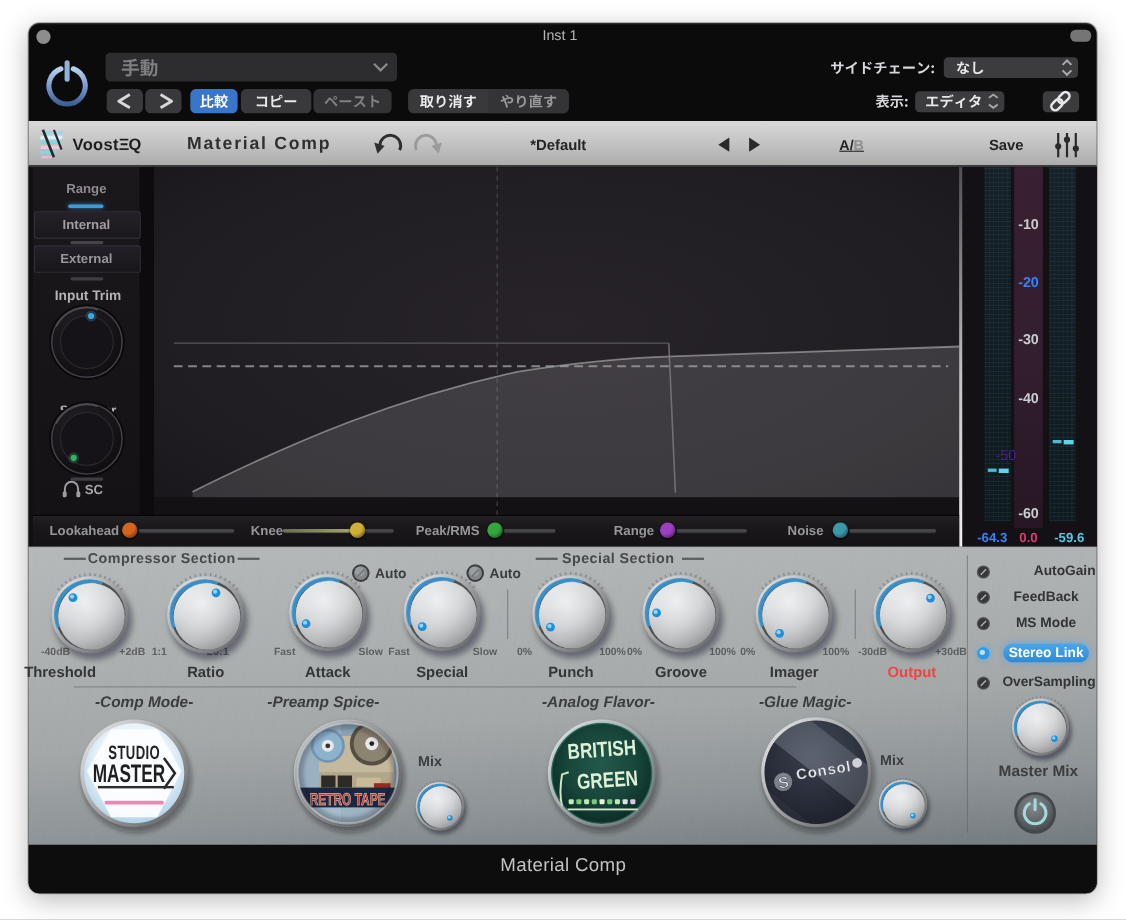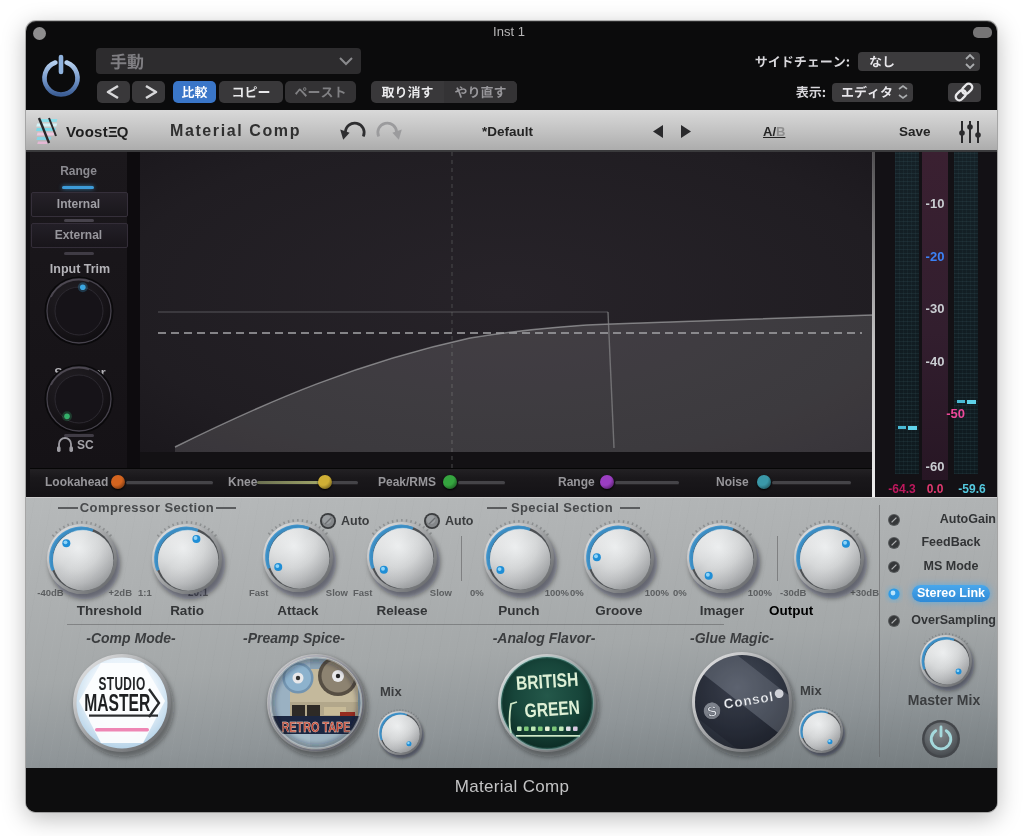--- a/index.html
+++ b/index.html
@@ -74,27 +74,27 @@
 linear-gradient(#152127,#0f1a1f);"></div>
 <div class="ab" style="left:954px;top:152px;width:24px;height:322px;background:
 repeating-linear-gradient(0deg,rgba(110,172,182,.085) 0 1px,rgba(0,0,0,0) 1px 4px),
 repeating-linear-gradient(90deg,rgba(110,172,182,.05) 0 1px,rgba(0,0,0,0) 1px 4px),
 linear-gradient(#152127,#0f1a1f);"></div>
 <div class="ab" style="left:922px;top:152px;width:26px;height:328px;background:linear-gradient(#3a2031,#321e2e 55%,#271624);"></div>
 <div class="t" style="left:905px;top:196px;width:60px;text-align:center;font-size:13px;font-weight:bold;color:#c9cdd1;">-10</div>
 <div class="t" style="left:905px;top:249px;width:60px;text-align:center;font-size:13px;font-weight:bold;color:#3b82f6;">-20</div>
 <div class="t" style="left:905px;top:301px;width:60px;text-align:center;font-size:13px;font-weight:bold;color:#c9cdd1;">-30</div>
 <div class="t" style="left:905px;top:354px;width:60px;text-align:center;font-size:13px;font-weight:bold;color:#c9cdd1;">-40</div>
-<div class="t" style="left:905px;top:406px;width:60px;text-align:right;font-size:13px;font-weight:bold;color:#ec4899;">-50</div>
+<div class="t" style="left:905px;top:406px;width:60px;text-align:left;font-size:13px;font-weight:normal;color:#4c1d95;">-50</div>
 <div class="t" style="left:905px;top:459px;width:60px;text-align:center;font-size:13px;font-weight:bold;color:#c9cdd1;">-60</div>
 <div class="ab" style="left:898px;top:426px;width:8px;height:3px;background:#49b9d4;"></div>
 <div class="ab" style="left:908px;top:426px;width:9px;height:3.5px;background:#5fd3ea;"></div>
 <div class="ab" style="left:957px;top:400px;width:8px;height:3px;background:#49b9d4;"></div>
 <div class="ab" style="left:967px;top:400px;width:9px;height:3.5px;background:#5fd3ea;"></div>
-<div class="t" style="left:878px;top:482px;width:48px;text-align:center;font-size:12px;font-weight:bold;color:#be185d;">-64.3</div>
+<div class="t" style="left:878px;top:482px;width:48px;text-align:center;font-size:12px;font-weight:bold;color:#3b82f6;">-64.3</div>
 <div class="t" style="left:914px;top:482px;width:42px;text-align:center;font-size:12px;font-weight:bold;color:#e03a70;">0.0</div>
 <div class="t" style="left:948px;top:482px;width:48px;text-align:center;font-size:12px;font-weight:bold;color:#54c8de;">-59.6</div>
 <div class="ab" style="left:30px;top:468px;width:842px;height:29px;background:linear-gradient(#232124,#1a181b 30%,#141215);border-top:1px solid #060606;"></div>
 <div class="t" style="left:45px;top:475px;font-size:12px;font-weight:bold;color:#97969a;">Lookahead</div>
 <div class="t" style="left:228px;top:475px;font-size:12px;font-weight:bold;color:#97969a;">Knee</div>
 <div class="t" style="left:378px;top:475px;font-size:12px;font-weight:bold;color:#97969a;">Peak/RMS</div>
 <div class="t" style="left:558px;top:475px;font-size:12px;font-weight:bold;color:#97969a;">Range</div>
 <div class="t" style="left:716px;top:475px;font-size:12px;font-weight:bold;color:#97969a;">Noise</div>
 <div class="ab" style="left:126px;top:481px;width:87px;height:3px;border-radius:2px;background:#454448;box-shadow:0 1px 0 rgba(255,255,255,.06);"></div>
 <div class="ab" style="left:111px;top:475px;width:14px;height:14px;border-radius:50%;background:radial-gradient(circle at 35% 30%,#d4641f,#d4641f 45%,#000 130%);box-shadow:0 1px 2px #000;"></div>
@@ -113,42 +113,42 @@
 <div class="ab" style="left:67px;top:624px;width:657px;height:1px;background:rgba(80,80,82,.45);"></div>
 <div class="ab" style="left:879px;top:505px;width:1px;height:252px;background:rgba(96,96,98,.55);"></div>
 <div class="ab" style="left:461px;top:536px;width:1px;height:45px;background:rgba(96,96,98,.6);"></div>
 <div class="ab" style="left:777px;top:536px;width:1px;height:45px;background:rgba(96,96,98,.6);"></div>
 <div class="t" style="left:62px;top:500px;width:170px;text-align:center;font-size:13px;font-weight:bold;color:#47494b;letter-spacing:.4px;">Compressor Section</div>
 <div class="ab" style="left:58px;top:507px;width:20px;height:1.5px;background:#5a5c5e;"></div>
 <div class="ab" style="left:216px;top:507px;width:20px;height:1.5px;background:#5a5c5e;"></div>
 <div class="t" style="left:482px;top:500px;width:160px;text-align:center;font-size:13px;font-weight:bold;color:#47494b;letter-spacing:.4px;">Special Section</div>
 <div class="ab" style="left:487px;top:507px;width:20px;height:1.5px;background:#5a5c5e;"></div>
 <div class="ab" style="left:620px;top:507px;width:20px;height:1.5px;background:#5a5c5e;"></div>
-<div class="t" style="left:22px;top:603px;width:120px;text-align:right;font-size:13.5px;font-weight:bold;color:#333537;">Threshold</div>
+<div class="t" style="left:22px;top:603px;width:120px;text-align:left;font-size:13.5px;font-weight:bold;color:#333537;">Threshold</div>
 <div class="t" style="left:33px;top:587px;width:35px;text-align:center;font-size:9.5px;font-weight:bold;color:rgba(78,80,82,.85);">-40dB</div>
 <div class="t" style="left:97px;top:587px;width:35px;text-align:right;font-size:9.5px;font-weight:bold;color:rgba(78,80,82,.85);">+2dB</div>
 <div class="t" style="left:127px;top:603px;width:120px;text-align:center;font-size:13.5px;font-weight:bold;color:#333537;">Ratio</div>
 <div class="t" style="left:138px;top:587px;width:35px;text-align:left;font-size:9.5px;font-weight:bold;color:rgba(78,80,82,.85);">1:1</div>
 <div class="t" style="left:188px;top:587px;width:35px;text-align:left;font-size:10px;font-weight:bold;color:rgba(78,80,82,.85);">20:1</div>
 <div class="t" style="left:238px;top:603px;width:120px;text-align:center;font-size:13.5px;font-weight:bold;color:#333537;">Attack</div>
 <div class="t" style="left:249px;top:587px;width:35px;text-align:left;font-size:9.5px;font-weight:bold;color:rgba(78,80,82,.85);">Fast</div>
 <div class="t" style="left:313px;top:587px;width:35px;text-align:right;font-size:9.5px;font-weight:bold;color:rgba(78,80,82,.85);">Slow</div>
-<div class="t" style="left:342px;top:603px;width:120px;text-align:center;font-size:13.5px;font-weight:bold;color:#333537;">Release</div>
+<div class="t" style="left:342px;top:603px;width:120px;text-align:center;font-size:13.5px;font-weight:bold;color:#333537;">Special</div>
 <div class="t" style="left:353px;top:587px;width:35px;text-align:left;font-size:9.5px;font-weight:bold;color:rgba(78,80,82,.85);">Fast</div>
 <div class="t" style="left:417px;top:587px;width:35px;text-align:right;font-size:9.5px;font-weight:bold;color:rgba(78,80,82,.85);">Slow</div>
 <div class="t" style="left:459px;top:603px;width:120px;text-align:center;font-size:13.5px;font-weight:bold;color:#333537;">Punch</div>
 <div class="t" style="left:470px;top:587px;width:35px;text-align:left;font-size:9.5px;font-weight:bold;color:rgba(78,80,82,.85);">0%</div>
 <div class="t" style="left:534px;top:587px;width:35px;text-align:right;font-size:9.5px;font-weight:bold;color:rgba(78,80,82,.85);">100%</div>
 <div class="t" style="left:559px;top:603px;width:120px;text-align:center;font-size:13.5px;font-weight:bold;color:#333537;">Groove</div>
 <div class="t" style="left:570px;top:587px;width:35px;text-align:left;font-size:9.5px;font-weight:bold;color:rgba(78,80,82,.85);">0%</div>
 <div class="t" style="left:634px;top:587px;width:35px;text-align:right;font-size:9.5px;font-weight:bold;color:rgba(78,80,82,.85);">100%</div>
 <div class="t" style="left:662px;top:603px;width:120px;text-align:center;font-size:13.5px;font-weight:bold;color:#333537;">Imager</div>
 <div class="t" style="left:673px;top:587px;width:35px;text-align:left;font-size:9.5px;font-weight:bold;color:rgba(78,80,82,.85);">0%</div>
 <div class="t" style="left:737px;top:587px;width:35px;text-align:right;font-size:9.5px;font-weight:bold;color:rgba(78,80,82,.85);">100%</div>
-<div class="t" style="left:769px;top:603px;width:120px;text-align:left;font-size:13.5px;font-weight:bold;color:#000000;">Output</div>
+<div class="t" style="left:769px;top:603px;width:120px;text-align:center;font-size:13.5px;font-weight:bold;color:#ef4444;">Output</div>
 <div class="t" style="left:780px;top:587px;width:35px;text-align:left;font-size:9.5px;font-weight:bold;color:rgba(78,80,82,.85);">-30dB</div>
 <div class="t" style="left:844px;top:587px;width:35px;text-align:right;font-size:9.5px;font-weight:bold;color:rgba(78,80,82,.85);">+30dB</div>
 <div class="t" style="left:341px;top:514px;font-size:12.5px;font-weight:bold;color:#3b3d3f;">Auto</div>
 <div class="t" style="left:445px;top:514px;font-size:12.5px;font-weight:bold;color:#3b3d3f;">Auto</div>
 <div class="t" style="left:906px;top:512px;width:90px;text-align:right;font-size:12.5px;font-weight:bold;color:#323436;">AutoGain</div>
 <div class="t" style="left:906px;top:535px;width:90px;text-align:center;font-size:12.5px;font-weight:bold;color:#323436;">FeedBack</div>
 <div class="t" style="left:906px;top:559px;width:90px;text-align:center;font-size:12.5px;font-weight:bold;color:#323436;">MS Mode</div>
 <div class="t" style="left:912px;top:585px;width:78px;text-align:center;font-size:12.5px;font-weight:bold;color:#fff;background:linear-gradient(#49a7ec,#2f8ad6);border-radius:9px;padding:1px 0 2px;box-shadow:0 0 7px rgba(70,170,240,.75);">Stereo Link</div>
 <div class="t" style="left:906px;top:613px;width:90px;text-align:right;font-size:12.5px;font-weight:bold;color:#323436;">OverSampling</div>
 <div class="t" style="left:51px;top:630px;width:160px;text-align:center;font-size:14px;font-weight:bold;font-style:italic;color:#3b3d3f;">-Comp Mode-</div>

